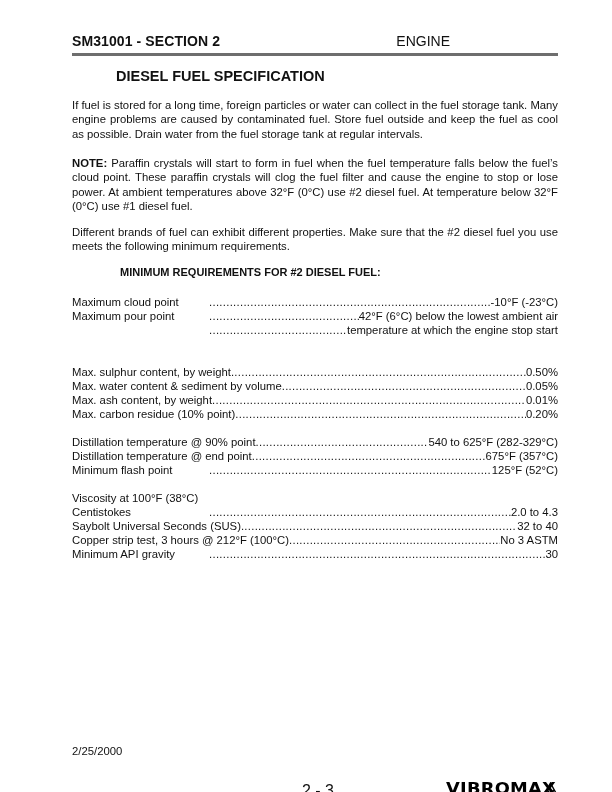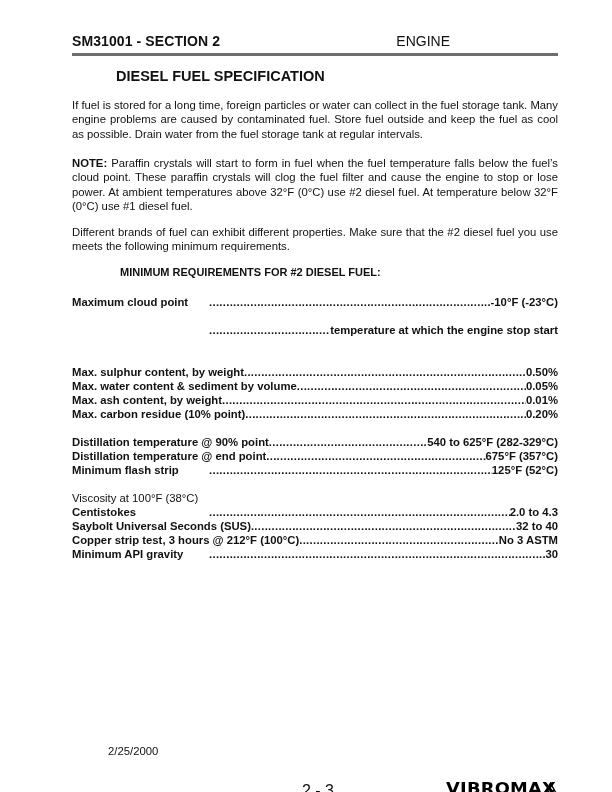--- a/index.html
+++ b/index.html
@@ -10,28 +10,28 @@
   .hdr-right { position: absolute; right: 54px; top: 33px; font-weight: normal; font-size: 14px; }
   .hdr-rule { position: absolute; left: 72px; top: 53px; width: 486px; height: 3px; background: #6e6e6e; }
   .title { position: absolute; left: 72px; top: 68px; font-weight: bold; font-size: 14.5px; margin-left: 44px; }
   .para { position: absolute; left: 72px; width: 486px; font-size: 11.3px; line-height: 14.4px; text-align: justify; }
   .para b { font-weight: bold; }
   .p1 { top: 98px; }
   .p2 { top: 156px; }
   .p3 { top: 225px; }
   .subhead { position: absolute; left: 72px; top: 266px; font-weight: bold; font-size: 11px; padding-left: 48px; }
   .spec { position: absolute; left: 72px; width: 486px; font-size: 11.3px; height: 14.4px; line-height: 14.4px; white-space: nowrap; }
-  .spec .row { display: flex; width: 486px; font-weight: bold; }
+  .spec .row { display: flex; width: 486px; }
   .spec .lbl { flex: none; }
   .spec .lbl.col { width: 137px; }
   .spec .dots { flex: 1; overflow: hidden; white-space: nowrap; letter-spacing: 0.3px; }
   .spec .dots::before { content: "........................................................................................................................................................................................................"; }
   .spec .val { flex: none; }
   .spec-plain { position: absolute; left: 72px; font-size: 11.3px; line-height: 14.4px; }
-  .ftr-date { position: absolute; left: 72px; top: 745px; font-size: 11.3px; margin-left: 36px; }
+  .ftr-date { position: absolute; left: 72px; top: 745px; font-size: 11.3px; }
   .ftr-page { position: absolute; left: 302px; top: 782px; font-size: 16px; }
   .logo { position: absolute; left: 446px; top: 738px; display: flex; align-items: flex-start; margin-top: 42px; }
   .logo-text { font-family: "DejaVu Sans", sans-serif; font-weight: bold; font-size: 15.5px; letter-spacing: 0.2px; transform: scaleX(1.15); transform-origin: left center; color: #000; }
   .logo-icon { position: absolute; left: 97px; top: 2px; width: 15px; height: 17px; }
 </style>
 </head>
 <body>
 
 <div class="page">
   <div class="hdr-left">SM31001 - SECTION 2</div>
@@ -44,20 +44,27 @@
   <div class="para p2"><b>NOTE:</b><span> Paraffin crystals will start to form in fuel when the fuel temperature falls below the fuel’s cloud point. These paraffin crystals will clog the fuel filter and cause the engine to stop or lose power. At ambient temperatures above 32°F (0°C) use #2 diesel fuel. At temperature below 32°F (0°C) use #1 diesel fuel.</span></div>
   <div class="para p3">Different brands of fuel can exhibit different properties. Make sure that the #2 diesel fuel you use meets the following minimum requirements.</div>
 
   <div class="subhead">MINIMUM REQUIREMENTS FOR #2 DIESEL FUEL:</div>
 
   <div class="spec" style="top:295px">
     <div class="row">
         <span class="lbl col">Maximum cloud point</span>
         <span class="dots"></span>
         <span class="val">-10°F (-23°C)</span>
+      </div>
+  </div>
+  <div class="spec" style="top:309px">
+    <div class="row">
+        <span class="lbl col">Maximum pour point</span>
+        <span class="dots"></span>
+        <span class="val"> 42°F (6°C) below the lowest ambient air</span>
       </div>
   </div>
   <div class="spec" style="top:323px">
     <div class="row">
         <span class="lbl col"></span>
         <span class="dots"></span>
         <span class="val"> temperature at which the engine stop start</span>
       </div>
   </div>
 
@@ -99,21 +106,21 @@
   </div>
   <div class="spec" style="top:449px">
     <div class="row">
         <span class="lbl">Distillation temperature @ end point</span>
         <span class="dots"></span>
         <span class="val"> 675°F (357°C)</span>
       </div>
   </div>
   <div class="spec" style="top:463px">
     <div class="row">
-        <span class="lbl col">Minimum flash strip</span>
+        <span class="lbl col">Minimum flash point</span>
         <span class="dots"></span>
         <span class="val"> 125°F (52°C)</span>
       </div>
   </div>
 
   <div class="spec-plain" style="top:491px">Viscosity at 100°F (38°C)</div>
   <div class="spec" style="top:505px">
     <div class="row">
         <span class="lbl col">Centistokes</span>
         <span class="dots"></span>

